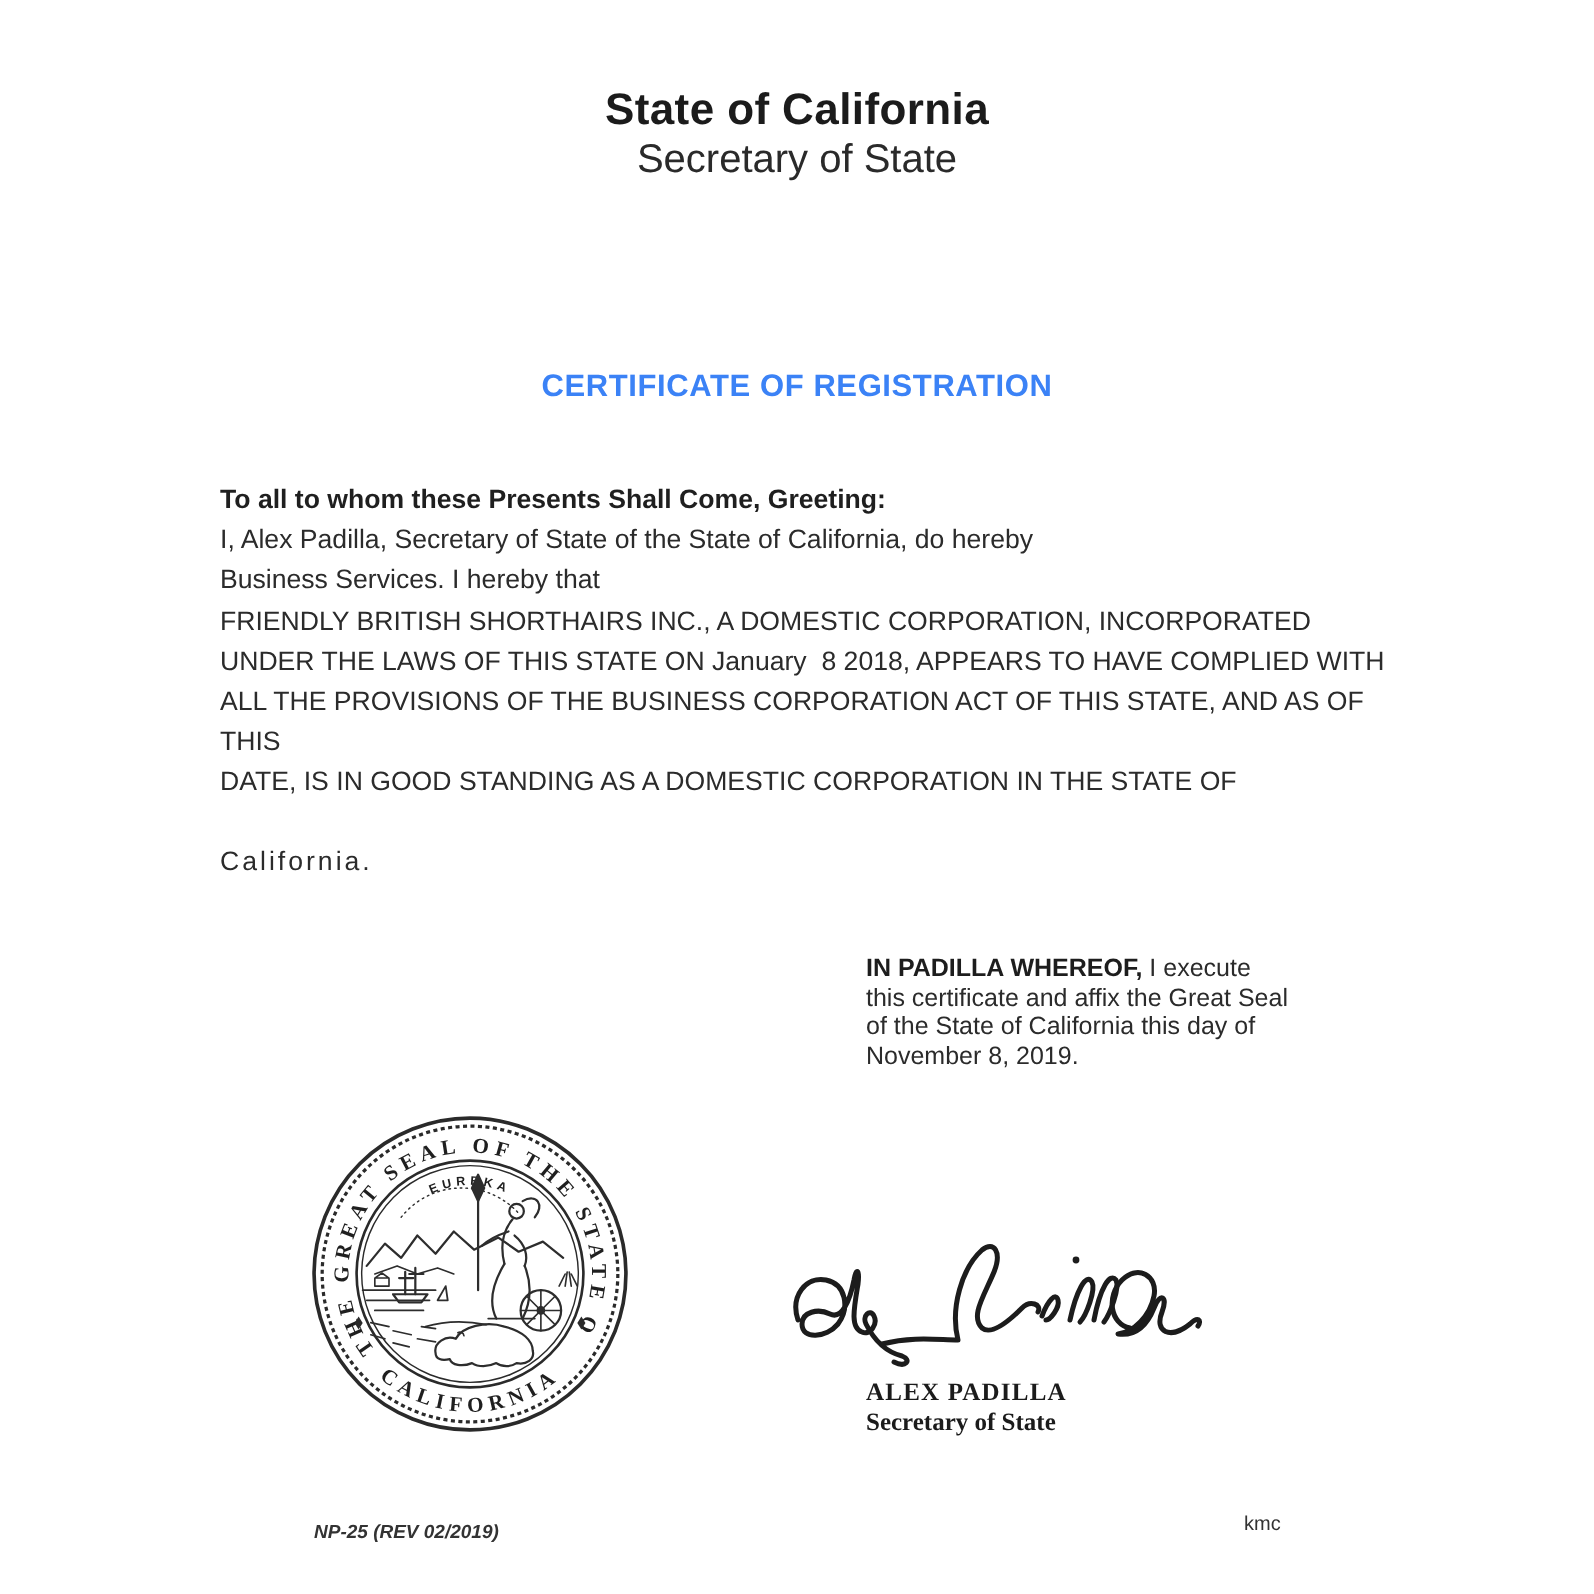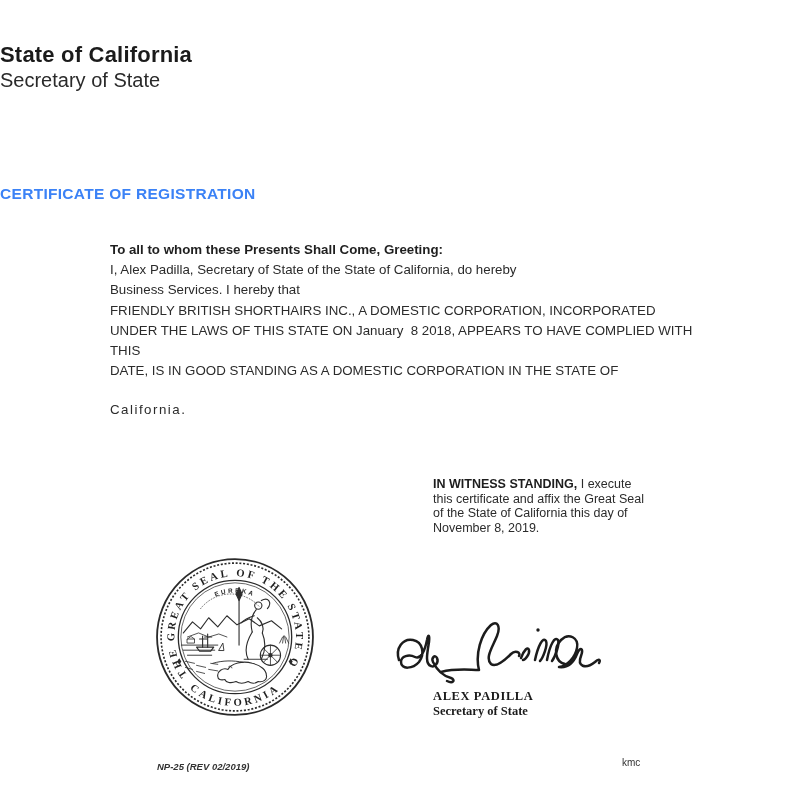--- a/index.html
+++ b/index.html
@@ -1,21 +1,21 @@
 <!DOCTYPE html>
 <html><head>
 <meta charset="utf-8">
 <style>
   html,body{margin:0;padding:0;background:#ffffff;}
   .page{
     position:relative;width:797px;height:797px;background:#ffffff;
     font-family:"Liberation Sans",sans-serif;color:#222222;overflow:hidden;
   }
   .abs{position:absolute;}
-  .centered{left:0;right:0;text-align:left;}
+  .centered{left:0;right:0;text-align:center;}
   .doc-title{top:42px;font-size:22px;font-weight:bold;letter-spacing:.2px;color:#1b1b1b;}
   .doc-subtitle{top:69px;font-size:20px;color:#2a2a2a;}
   .cert-title{top:185px;font-size:15.5px;font-weight:bold;letter-spacing:.3px;color:#3b82f6;}
   .body-block{left:110px;top:240px;font-size:13.3px;line-height:20.2px;color:#2b2b2b;}
   .body-line{white-space:pre;}
   .greeting{font-weight:bold;color:#1f1f1f;}
   .spaced{letter-spacing:1.5px;margin-top:19px;}
   .witness-block{left:433px;top:477px;font-size:12.5px;line-height:14.6px;color:#2b2b2b;}
   .witness-lead{font-weight:bold;color:#1d1d1d;}
   .seal-svg{left:154px;top:556px;width:162px;height:162px;}
@@ -37,27 +37,28 @@
   <div class="abs centered doc-subtitle">Secretary of State</div>
 
   <div class="abs centered cert-title">CERTIFICATE OF REGISTRATION</div>
 
   <div class="abs body-block">
     <div class="body-line greeting">To all to whom these Presents Shall Come, Greeting:</div>
     <div class="body-line">I, Alex Padilla, Secretary of State of the State of California, do hereby</div>
     <div class="body-line">Business Services. I hereby that</div>
     <div class="body-line">FRIENDLY BRITISH SHORTHAIRS INC., A DOMESTIC CORPORATION, INCORPORATED</div>
     <div class="body-line">UNDER THE LAWS OF THIS STATE ON January  8 2018, APPEARS TO HAVE COMPLIED WITH</div>
+    <div class="body-line">ALL THE PROVISIONS OF THE BUSINESS CORPORATION ACT OF THIS STATE, AND AS OF</div>
     <div class="body-line">THIS</div>
     <div class="body-line">DATE, IS IN GOOD STANDING AS A DOMESTIC CORPORATION IN THE STATE OF</div>
     <div class="body-line spaced">California.</div>
   </div>
 
   <div class="abs witness-block">
-    <div><span class="witness-lead">IN WITNESS STANDING,</span><span> I execute</span></div>
+    <div><span class="witness-lead">IN PADILLA WHEREOF,</span><span> I execute</span></div>
     <div>this certificate and affix the Great Seal</div>
     <div>of the State of California this day of</div>
     <div>November 8, 2019.</div>
   </div>
 
   <svg class="abs seal-svg" viewBox="0 0 160 160">
     <defs>
       <path id="arcTop" d="M 30.3,113.6 A 60,60 0 1 1 129.7,113.6" fill="none"></path>
       <path id="arcBottom" d="M 16.1,103.3 A 68,68 0 0 0 143.9,103.3" fill="none"></path>
       <path id="arcMotto" d="M 54.8,44 A 44,44 0 0 1 105.2,44" fill="none"></path>

